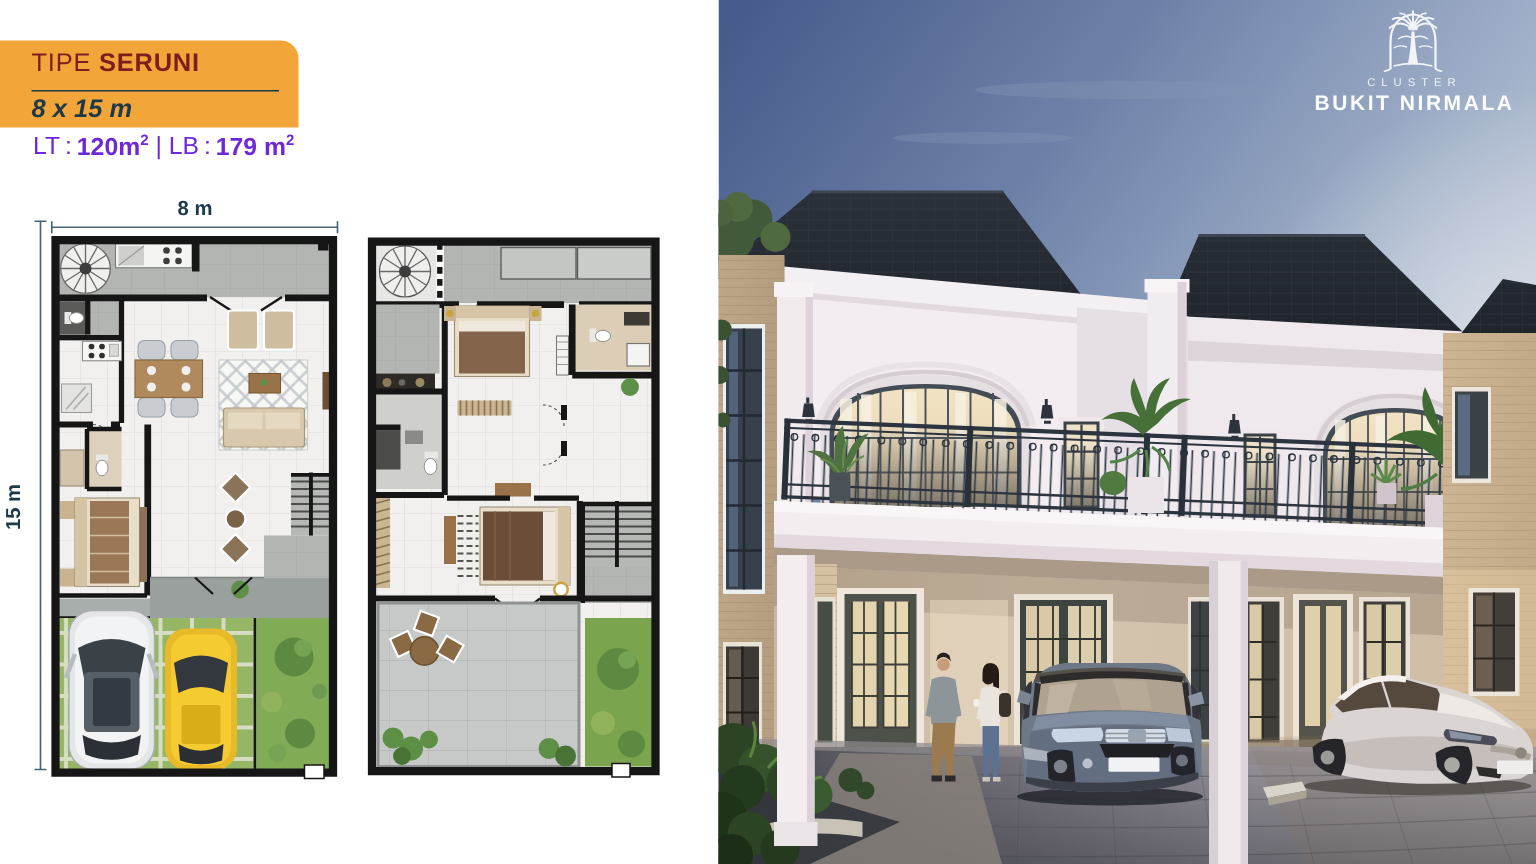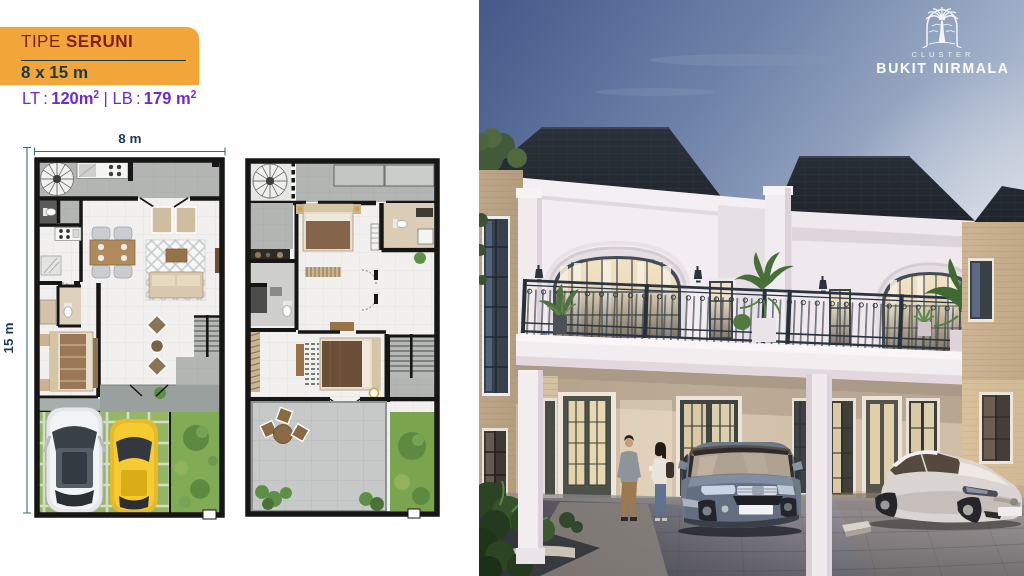--- a/index.html
+++ b/index.html
@@ -9,21 +9,21 @@
 </style>
 </head>
 <body>
 
 <div class="abs" style="left:0;top:27px;width:199px;height:58px;background:#F2A63A;border-radius:0 12px 0 0;"></div>
 
 <div class="abs" style="left:21px;top:32px;width:178px;font-size:17px;color:#7f1d1d;letter-spacing:0.5px;">TIPE <b>SERUNI</b></div>
 
 <div class="abs" style="left:21px;top:59.5px;width:165px;height:1.6px;background:#1D3948;"></div>
 
-<div class="abs" style="left:21px;top:63px;font-size:17px;font-weight:bold;color:#1D3948;">8 x 15 m</div>
+<div class="abs" style="left:21px;top:63px;font-size:17px;font-weight:bold;color:#1D3948;font-style:italic;">8 x 15 m</div>
 
 <div class="abs" style="left:22px;top:88px;font-size:16.5px;color:#6d28d9;">LT : <b>120m<sup style="font-size:10px;">2</sup></b>&nbsp;<span style="font-weight:300;">|</span>&nbsp;LB : <b>179 m<sup style="font-size:10px;">2</sup></b></div>
 
 <svg class="abs" style="left:0;top:120px;" width="480" height="456" viewBox="0 120 480 456">
   <defs>
     <pattern id="tile" width="18" height="18" patternUnits="userSpaceOnUse">
       <rect width="18" height="18" fill="#f1f0ee"></rect>
       <path d="M0 0H18V18" fill="none" stroke="#e0dfdc" stroke-width="0.8"></path>
     </pattern>
     <pattern id="gtile" width="22" height="16" patternUnits="userSpaceOnUse">

